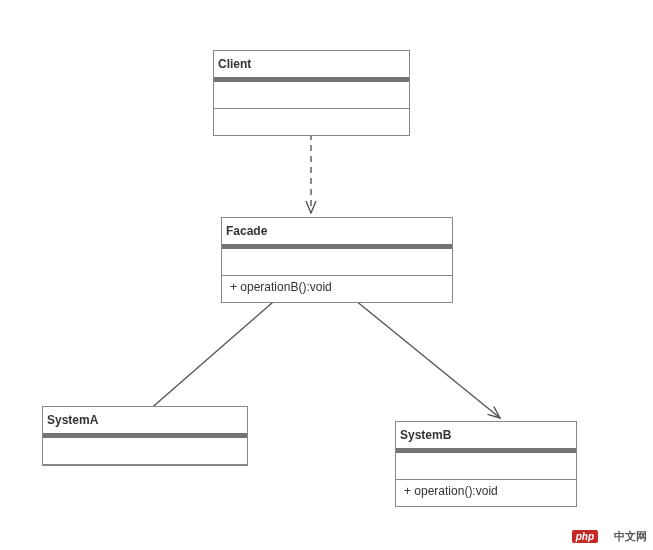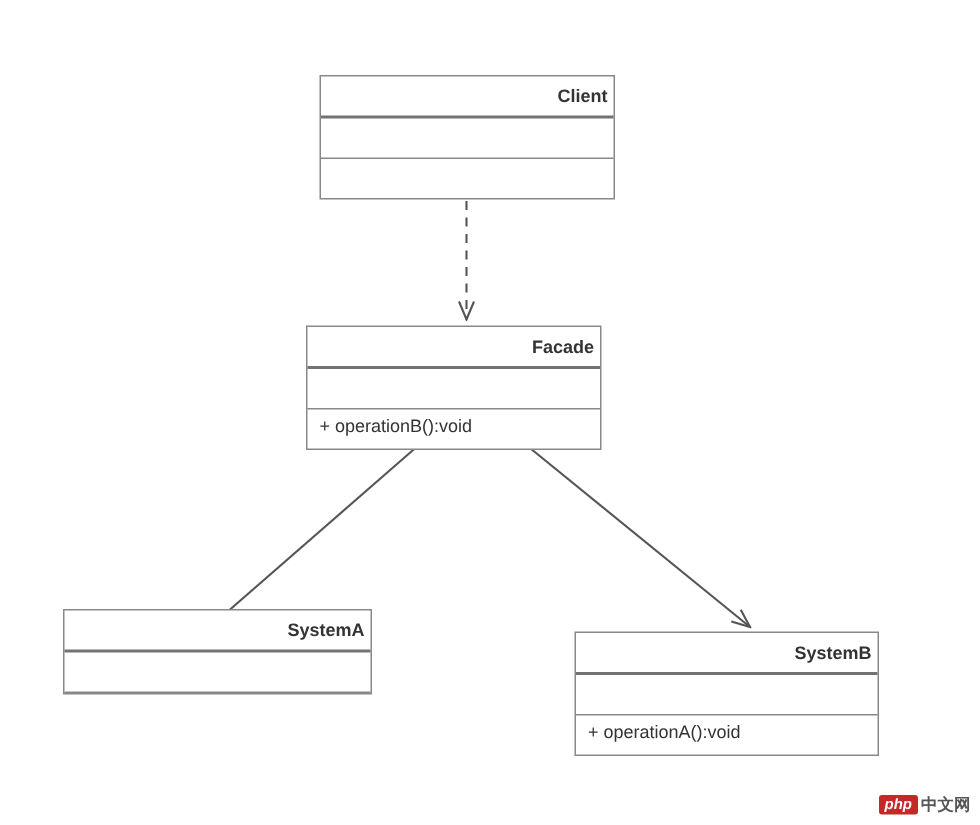--- a/index.html
+++ b/index.html
@@ -14,23 +14,23 @@
     color: #333;
   }
   .uml-box {
     position: absolute;
     border: 1px solid #888;
     background: #fff;
     box-sizing: border-box;
   }
   .uml-title {
     font-weight: bold;
-    text-align: right;
+    text-align: left;
     padding: 6px 4px;
-    border-bottom: 2px solid #737373;
+    border-bottom: 5px solid #737373;
   }
   .uml-attrs {
     min-height: 18px;
     border-bottom: 1px solid #888;
     padding: 4px 8px;
   }
   .uml-ops {
     min-height: 18px;
     padding: 4px 8px;
   }
@@ -44,21 +44,21 @@
   }
   .watermark {
     position: absolute;
     right: 6px;
     bottom: 6px;
     font-size: 11px;
     font-weight: bold;
     color: #555;
     display: flex;
     align-items: center;
-    gap: 2px;
+    gap: 16px;
     padding-left: 40px;
   }
   .watermark .php-badge {
     background: #c62828;
     color: #fff;
     font-style: italic;
     padding: 1px 4px;
     border-radius: 2px;
     font-size: 10px;
   }
@@ -79,33 +79,33 @@
 
   <line x1="350" y1="296" x2="500" y2="418" stroke="#555" stroke-width="1.4" marker-end="url(#arrowhead-open)"></line>
 </svg>
 
 <div class="uml-box" style="left:213px; top:50px; width:197px;">
   <div class="uml-title">Client</div>
   <div class="uml-attrs"></div>
   <div class="uml-ops"></div>
 </div>
 
-<div class="uml-box" style="left:204px; top:217px; width:197px;">
+<div class="uml-box" style="left:221px; top:217px; width:232px;">
   <div class="uml-title">Facade</div>
   <div class="uml-attrs"></div>
   <div class="uml-ops">+ operationB():void</div>
 </div>
 
 <div class="uml-box" style="left:42px; top:406px; width:206px;">
   <div class="uml-title">SystemA</div>
   <div class="uml-attrs"></div>
 </div>
 
-<div class="uml-box" style="left:383px; top:421px; width:203px;">
+<div class="uml-box" style="left:395px; top:421px; width:182px;">
   <div class="uml-title">SystemB</div>
   <div class="uml-attrs"></div>
-  <div class="uml-ops">+ operationA():void</div>
+  <div class="uml-ops">+ operation():void</div>
 </div>
 
 <div class="watermark">
   <span class="php-badge">php</span>
   <span>中文网</span>
 </div>
 
 </body></html>

